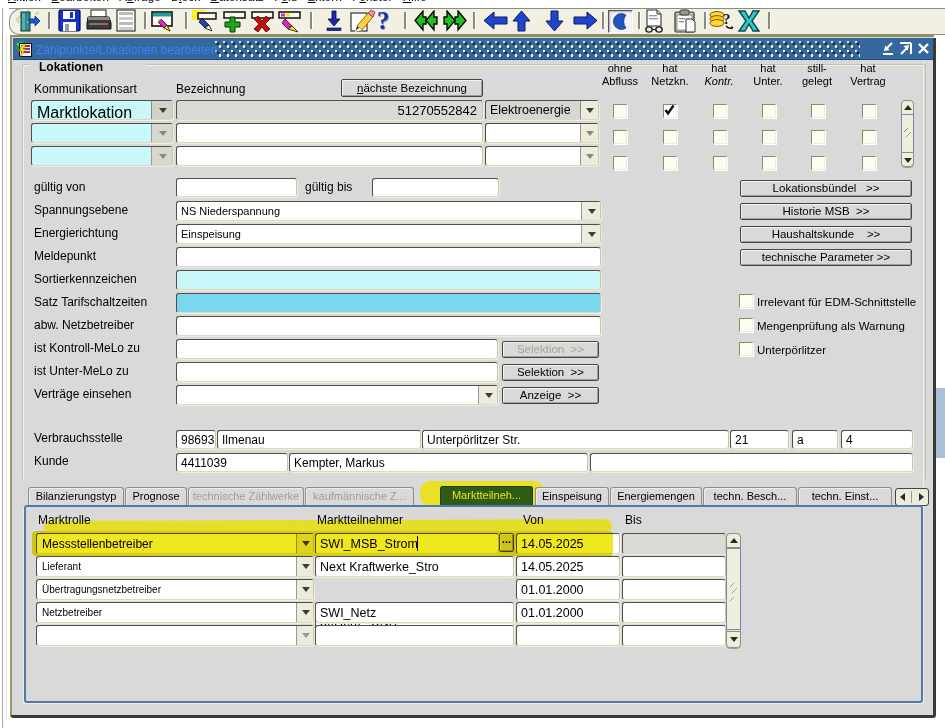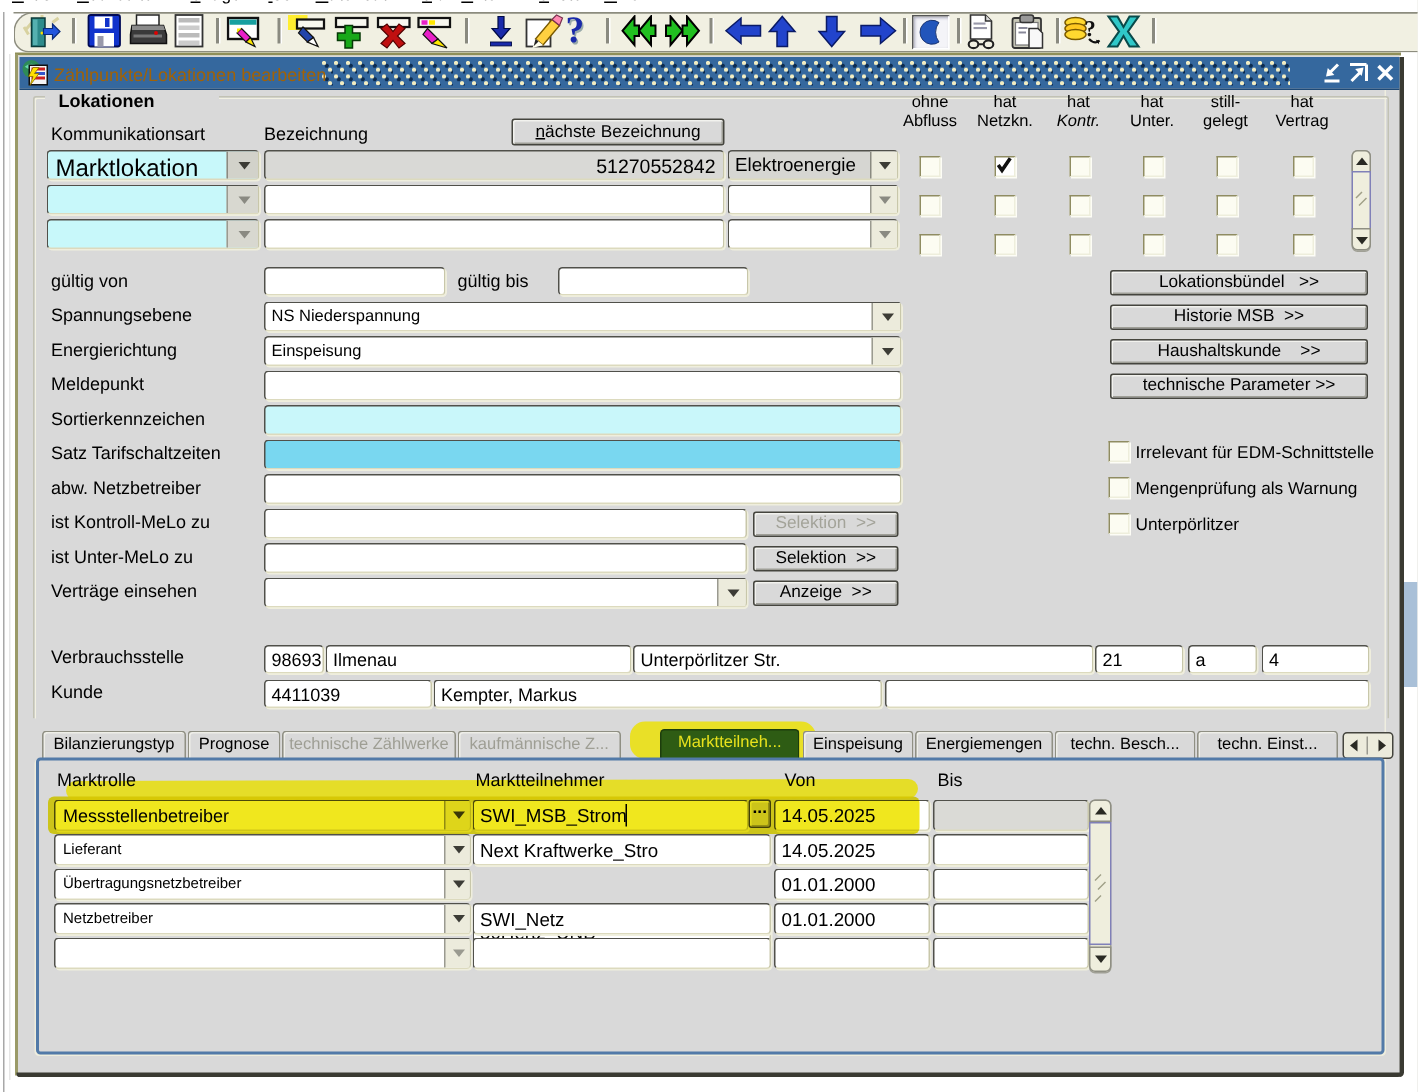--- a/index.html
+++ b/index.html
@@ -198,21 +198,21 @@
 <svg class="abs" style="left:14px;top:39px;" width="20" height="19" viewBox="0 0 20 19">
  <circle cx="7" cy="7" r="6" fill="#2e8b57"></circle>
  <path d="M2.5 5.5 Q7 1.5 11.5 5.5 Q7 9 2.5 5.5" fill="#7fffd4" opacity=".7"></path>
  <rect x="5" y="4" width="13" height="14" fill="#111"></rect>
  <rect x="6" y="5" width="11" height="12" fill="#f5f5f5"></rect>
  <rect x="7" y="6" width="9" height="2" fill="#cc2222"></rect>
  <rect x="7" y="9" width="9" height="2" fill="#3355cc"></rect>
  <rect x="7" y="12" width="9" height="2" fill="#cc2222"></rect>
  <path d="M8 6 L5 12 L8 12 L6 18 L12 10 L9 10 L12 6 Z" fill="#ffe000" stroke="#806000" stroke-width=".5"></path>
 </svg>
-<div class="abs" style="left:36px;top:43px;font-size:12px;color:#a16207;">Zählpunkte/Lokationen bearbeiten</div>
+<div class="abs" style="left:36px;top:43px;font-size:12px;color:#3b82f6;">Zählpunkte/Lokationen bearbeiten</div>
 
 <svg class="abs" style="left:882px;top:42px;" width="48px" height="14" viewBox="0 0 48 14">
  <g stroke="#fff" stroke-width="2" fill="none">
   <path d="M10 1 L4 7"></path>
       <path d="M1 12 L11 12"></path>
   <path d="M19 12 L25 6"></path>
       <path d="M18 1 L29 1 M29 1 L29 12"></path>
   <path d="M37 2 L46 11 M46 2 L37 11" stroke-width="2.4"></path>
  </g>
  <path d="M2 9 L3.2 3.4 L7.6 8 Z" fill="#fff"></path>

